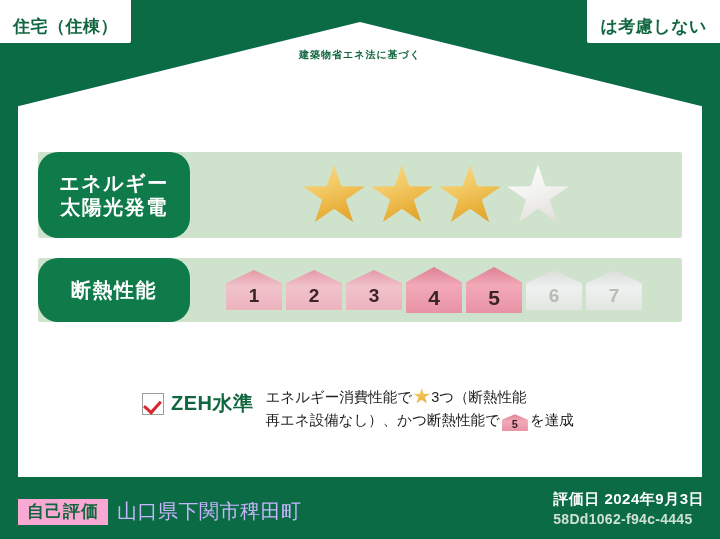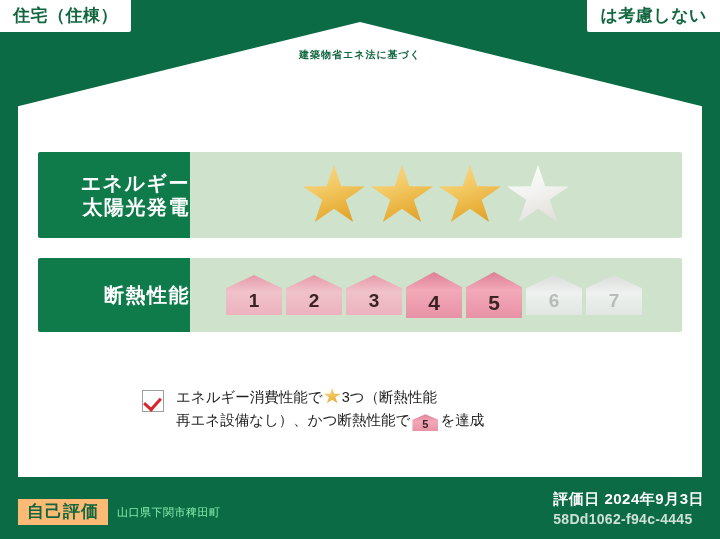--- a/index.html
+++ b/index.html
@@ -15,21 +15,21 @@
 
   
   .corner-badge {
     position: absolute;
     top: 0;
     background: #ffffff;
     color: #11663f;
     font-weight: bold;
     font-size: 17px;
     letter-spacing: 0.5px;
-    padding: 7px 13px 8px;
+    padding: 18px 13px 8px;
     line-height: 1;
     z-index: 6;
     white-space: nowrap;
   }
   #badge-left  { left: 0;  border-bottom-right-radius: 2px; }
   #badge-right { right: 0; border-bottom-left-radius: 2px; }
 
   
   .card {
     position: absolute;
@@ -74,35 +74,36 @@
   }
   .row {
     display: flex;
     align-items: stretch;
     background: #cfe3cc;
     height: 86px;
     margin-bottom: 20px;
     border-radius: 2px;
     overflow: hidden;
   }
-  .row.insul { height: 74px; margin-bottom: 0; }
+  .row.insul { height: 64px; margin-bottom: 0; }
 
   .row-label {
     flex: 0 0 152px;
     background: #0f7a4a;
     color: #ffffff;
     font-weight: bold;
     font-size: 20px;
     letter-spacing: 1.5px;
     display: flex;
     flex-direction: column;
-    align-items: flex-end;
+    align-items: center;
     justify-content: center;
     line-height: 1.22;
     text-align: center;
+    border-radius: 20px;
   }
   .row-label span { display: block; }
   .row-body {
     flex: 1 1 auto;
     display: flex;
     align-items: center;
     justify-content: center;
     gap: 6px;
   }
   .insul .row-body { gap: 4px; padding-right: 4px; }
@@ -210,32 +211,32 @@
   
   .footer-left {
     position: absolute;
     left: 18px; bottom: 14px;
     display: flex;
     align-items: center;
     gap: 9px;
     z-index: 6;
   }
   .self-eval {
-    background: #fdba74;
+    background: #f9a8d4;
     color: #11663f;
     font-weight: bold;
     font-size: 17px;
     letter-spacing: 1px;
     padding: 4px 9px 5px;
     line-height: 1;
     text-align: center;
   }
   .address {
-    color: #86efac;
-    font-size: 11px;
+    color: #c4b5fd;
+    font-size: 20px;
     letter-spacing: 0.5px;
   }
   .footer-right {
     position: absolute;
     right: 16px; bottom: 12px;
     text-align: left;
     z-index: 6;
     font-weight: bold;
   }
   .eval-date {
@@ -292,20 +293,21 @@
         <div class="hbadge lv-off">6</div>
         <div class="hbadge lv-off">7</div>
       </div>
   </div>
 
 </div>
 
 <div class="zeh">
   <div class="zeh-left">
     <div class="checkbox"></div>
+    <div class="zeh-title">ZEH水準</div>
   </div>
   <div class="zeh-text">
     <span>エネルギー消費性能で</span><span class="mini-star"></span><span>3つ（断熱性能</span><br>
     <span>再エネ設備なし）、かつ断熱性能で</span><span class="mini-badge">5</span><span>を達成</span>
   </div>
 </div>
 
 <div class="footer-left">
   <div class="self-eval">自己評価</div>
   <div class="address">山口県下関市稗田町</div>

